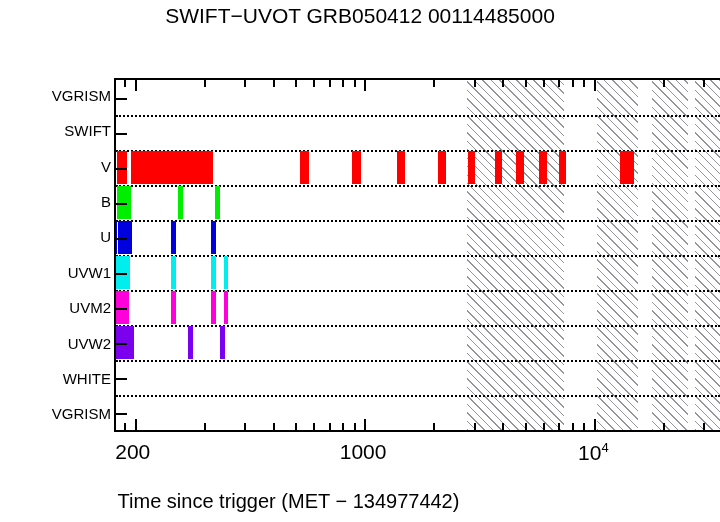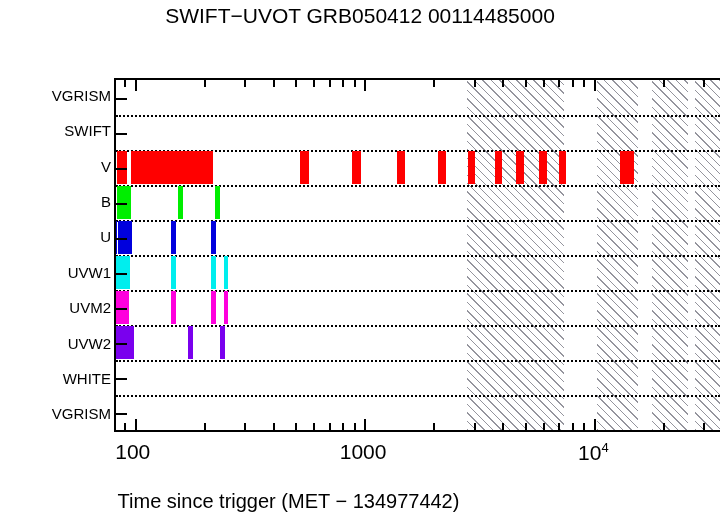--- a/index.html
+++ b/index.html
@@ -179,20 +179,20 @@
         <div class="xtick major" style="left: 3.1%;"></div>
         <div class="xticktop major" style="left: 3.1%;"></div>
         <div class="xtick major" style="left: 41.1%;"></div>
         <div class="xticktop major" style="left: 41.1%;"></div>
         <div class="xtick major" style="left: 79.1%;"></div>
         <div class="xticktop major" style="left: 79.1%;"></div>
       </div>
   </div>
 
   <div id="xaxislabels">
-      <div class="xlabel" style="left: 132.786px;">100</div>
+      <div class="xlabel" style="left: 132.786px;">200</div>
       <div class="xlabel" style="left: 363.066px;">1000</div>
       <div class="xlabel" style="left: 593.346px;">10<sup>4</sup></div>
     </div>
 
   <div id="axistitle">Time since trigger (MET − 134977442)</div>
 
 </div>
 
 </body></html>

